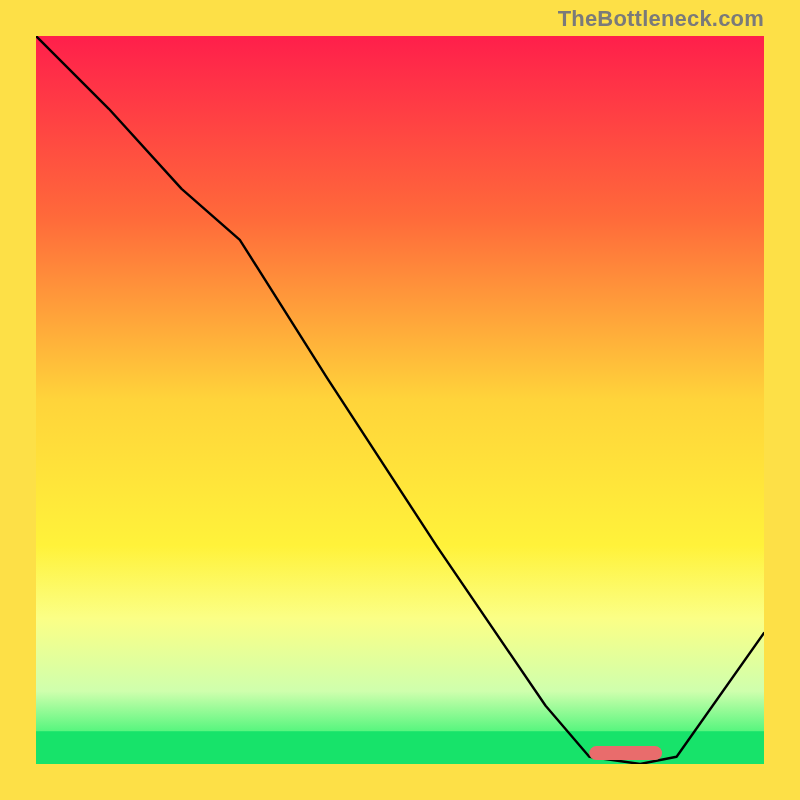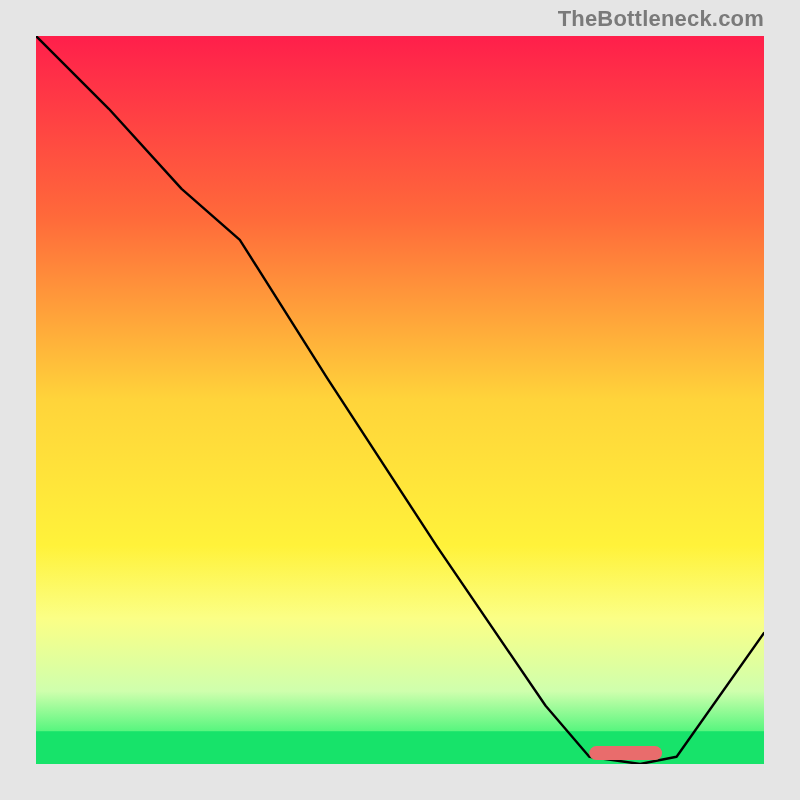--- a/index.html
+++ b/index.html
@@ -8,21 +8,21 @@
     width: 800px;
     height: 800px;
     background: #000;
     font-family: Arial, Helvetica, sans-serif;
     overflow: hidden;
   }
   .frame {
     position: relative;
     width: 800px;
     height: 800px;
-    background: #e5e5e5;
+    background: #fde047;
   }
   .plot {
     position: absolute;
     left: 36px;
     top: 36px;
     width: 728px;
     height: 728px;
     overflow: hidden;
   }
   .watermark {

